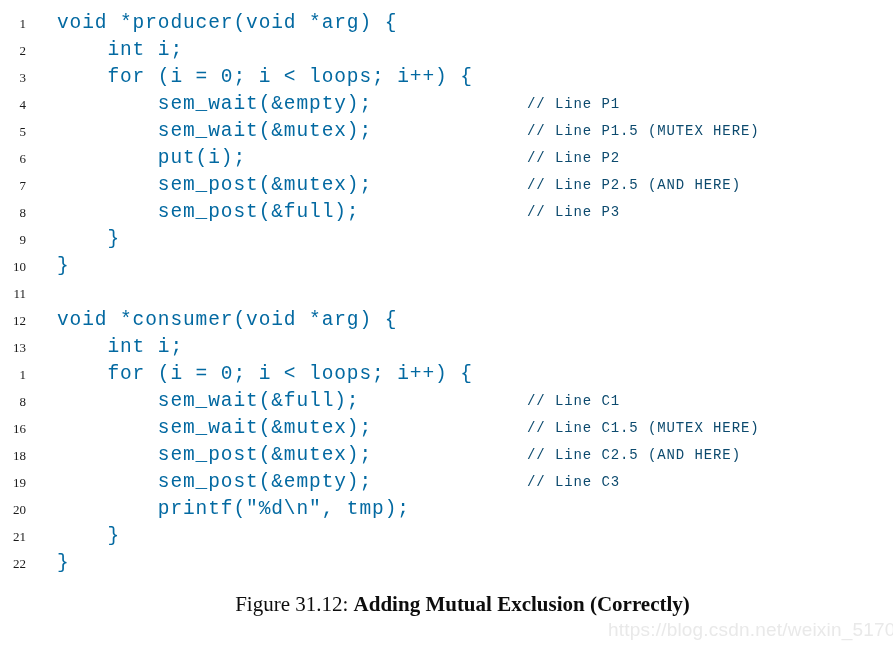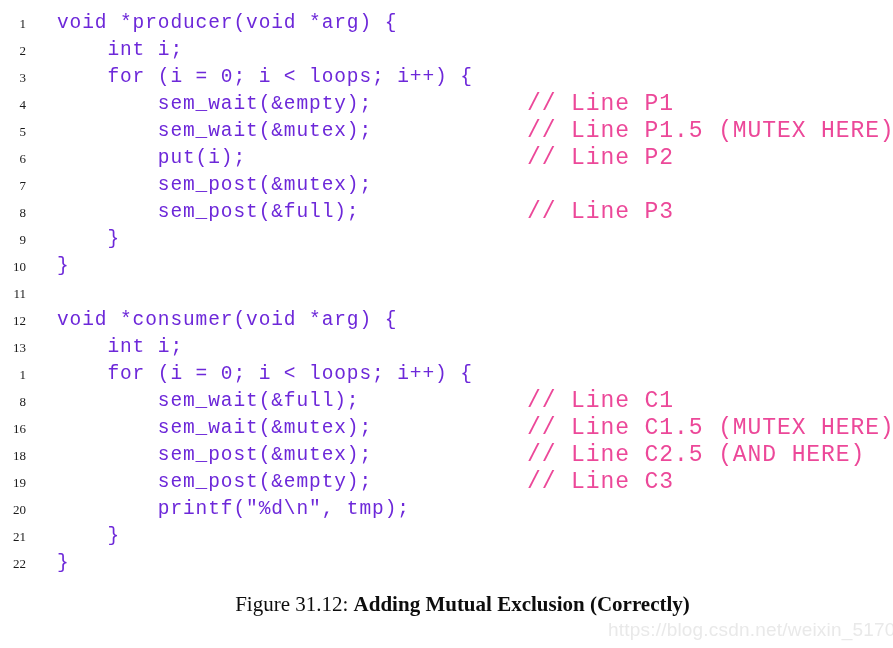--- a/index.html
+++ b/index.html
@@ -41,32 +41,32 @@
     color: #1a1a1a;
   }
   .code {
     position: absolute;
     left: 57px;
     top: 0;
     font-family: "Liberation Mono", "DejaVu Sans Mono", monospace;
     font-size: 19.5px;
     letter-spacing: 0.9px;
     line-height: 27px;
-    color: #6d28d9;
+    color: #0369a1;
     white-space: pre;
   }
   .comment {
     position: absolute;
     left: 527px;
     top: 0;
     font-family: "Liberation Mono", "DejaVu Sans Mono", monospace;
-    font-size: 23px;
+    font-size: 14px;
     letter-spacing: 0.9px;
     line-height: 27px;
-    color: #ec4899;
+    color: #0c4a6e;
     white-space: pre;
   }
 
   
   #caption {
     position: absolute;
     left: 16px;
     top: 592px;
     width: 893px;
     text-align: center;
@@ -96,21 +96,21 @@
 
 <div id="page">
 
   <div id="listing">
       <div class="code-row"><span class="lineno">1</span><span class="code">void *producer(void *arg) {</span></div>
       <div class="code-row"><span class="lineno">2</span><span class="code">    int i;</span></div>
       <div class="code-row"><span class="lineno">3</span><span class="code">    for (i = 0; i &lt; loops; i++) {</span></div>
       <div class="code-row"><span class="lineno">4</span><span class="code">        sem_wait(&amp;empty);</span><span class="comment">// Line P1</span></div>
       <div class="code-row"><span class="lineno">5</span><span class="code">        sem_wait(&amp;mutex);</span><span class="comment">// Line P1.5 (MUTEX HERE)</span></div>
       <div class="code-row"><span class="lineno">6</span><span class="code">        put(i);</span><span class="comment">// Line P2</span></div>
-      <div class="code-row"><span class="lineno">7</span><span class="code">        sem_post(&amp;mutex);</span></div>
+      <div class="code-row"><span class="lineno">7</span><span class="code">        sem_post(&amp;mutex);</span><span class="comment">// Line P2.5 (AND HERE)</span></div>
       <div class="code-row"><span class="lineno">8</span><span class="code">        sem_post(&amp;full);</span><span class="comment">// Line P3</span></div>
       <div class="code-row"><span class="lineno">9</span><span class="code">    }</span></div>
       <div class="code-row"><span class="lineno">10</span><span class="code">}</span></div>
       <div class="code-row"><span class="lineno">11</span><span class="code"></span></div>
       <div class="code-row"><span class="lineno">12</span><span class="code">void *consumer(void *arg) {</span></div>
       <div class="code-row"><span class="lineno">13</span><span class="code">    int i;</span></div>
       <div class="code-row"><span class="lineno">1</span><span class="code">    for (i = 0; i &lt; loops; i++) {</span></div>
       <div class="code-row"><span class="lineno">8</span><span class="code">        sem_wait(&amp;full);</span><span class="comment">// Line C1</span></div>
       <div class="code-row"><span class="lineno">16</span><span class="code">        sem_wait(&amp;mutex);</span><span class="comment">// Line C1.5 (MUTEX HERE)</span></div>
       <div class="code-row"><span class="lineno">18</span><span class="code">        sem_post(&amp;mutex);</span><span class="comment">// Line C2.5 (AND HERE)</span></div>

